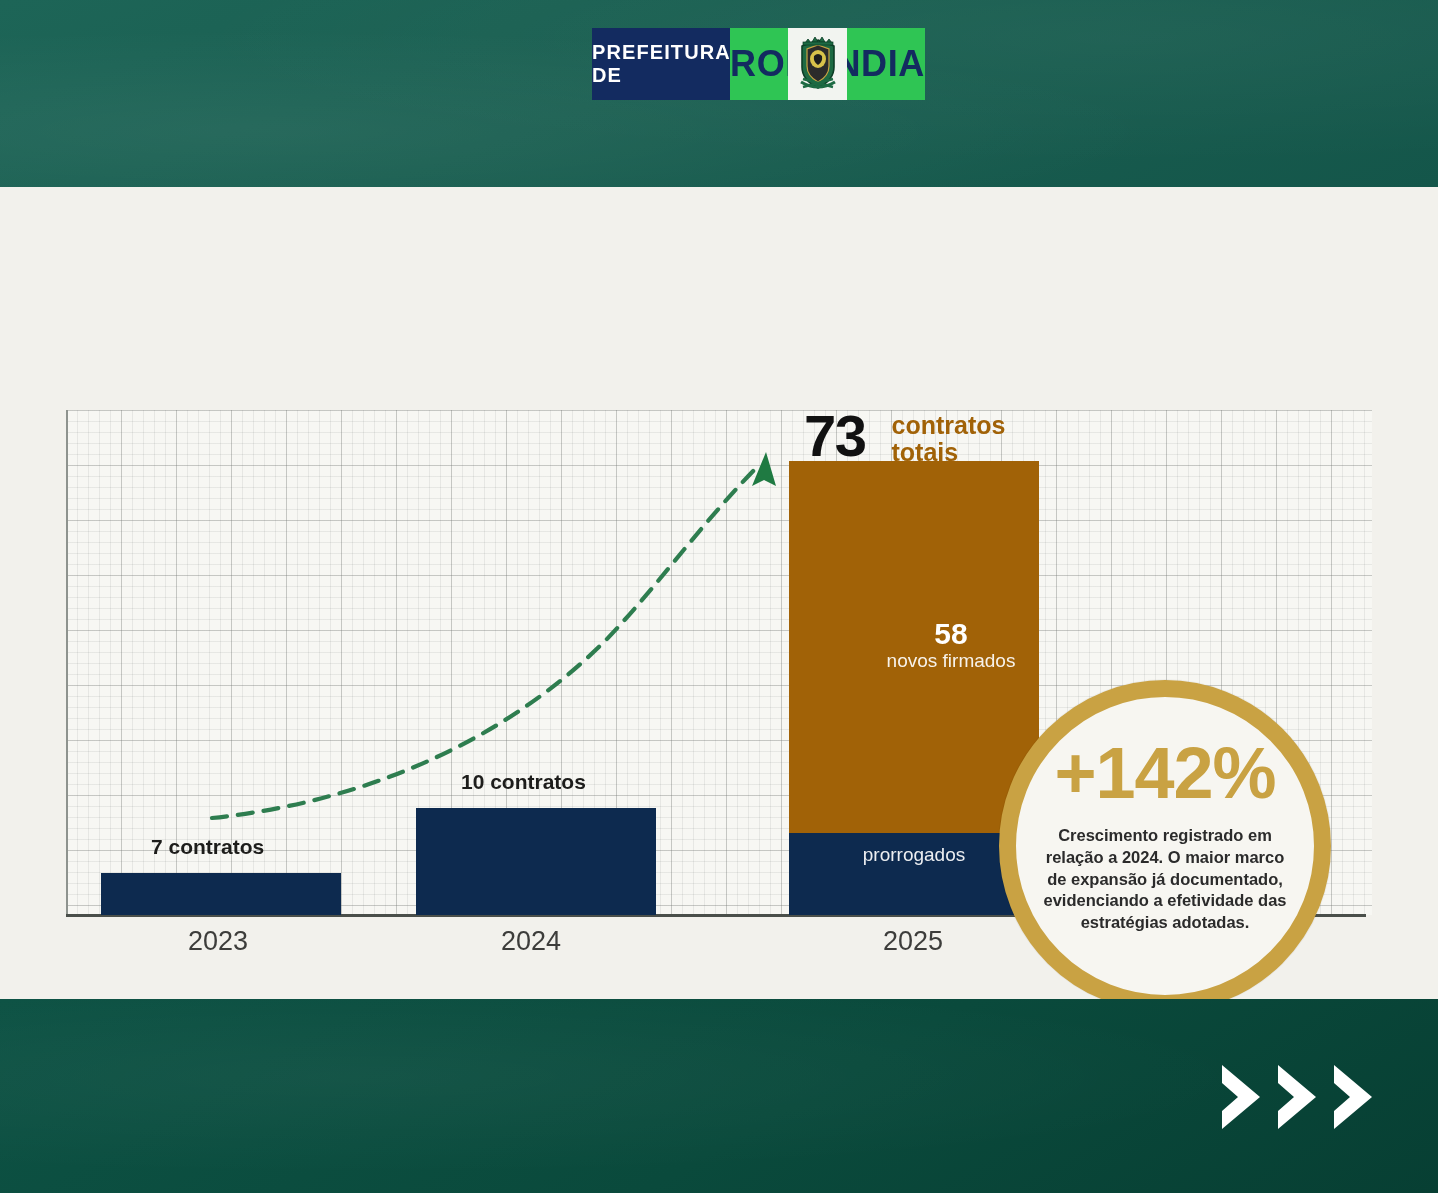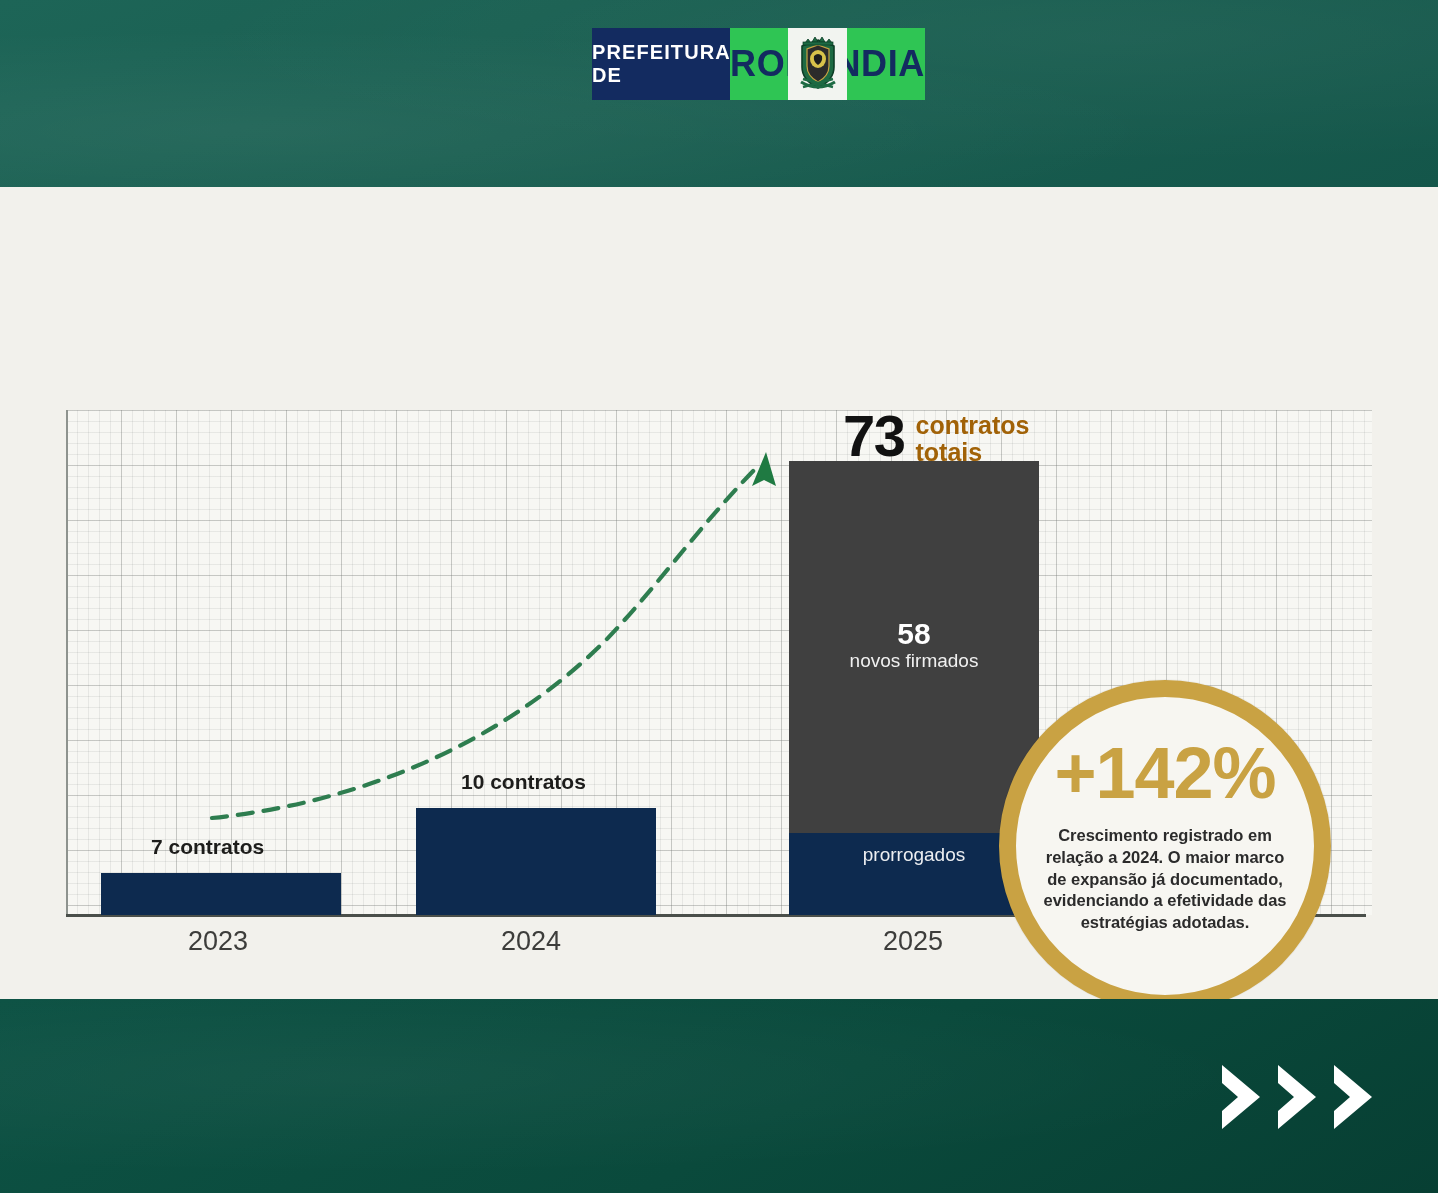--- a/index.html
+++ b/index.html
@@ -79,37 +79,37 @@
     position:absolute; left:0; top:504px; width:1300px; height:3px;
     background:#4a4f4a;
   }
   .y-axis-line{
     position:absolute; left:0; top:0; width:2px; height:505px;
     background:#8e938e;
   }
 
   .bar{ position:absolute; }
   .bar-navy{ background:#0d2a4f; }
-  .bar-green{ background:#404040; }
+  .bar-green{ background:#a16207;padding-left:37px; }
 
   .bar-caption{
     position:absolute; color:#1d1d1b; font-weight:bold; font-size:21px;
     white-space:nowrap;
   }
 
   .seg-label{
     position:absolute; text-align:center; width:100%;
     color:#ffffff;
   }
   .seg-num{ font-size:30px; font-weight:bold; line-height:1.05; }
   .seg-sub{ font-size:19px; font-weight:normal; line-height:1.2; opacity:.92; }
 
   .total-label{
-    position:absolute; left:777px; top:-1px;
-    display:flex; align-items:flex-start; gap:11px;
+    position:absolute; left:738px; top:-1px;
+    display:flex; align-items:flex-start; gap:26px;
   }
   .total-num{ font-size:58px; font-weight:bold; color:#111; line-height:.92; letter-spacing:-1.5px;}
   .total-words{
     font-size:25px; font-weight:bold; color:#a16207; line-height:1.06;
     white-space:pre-line; padding-top:3px;
   }
 
   .xlabels{
     position:absolute; left:0; top:516px; width:1306px; height:50px;
   }

